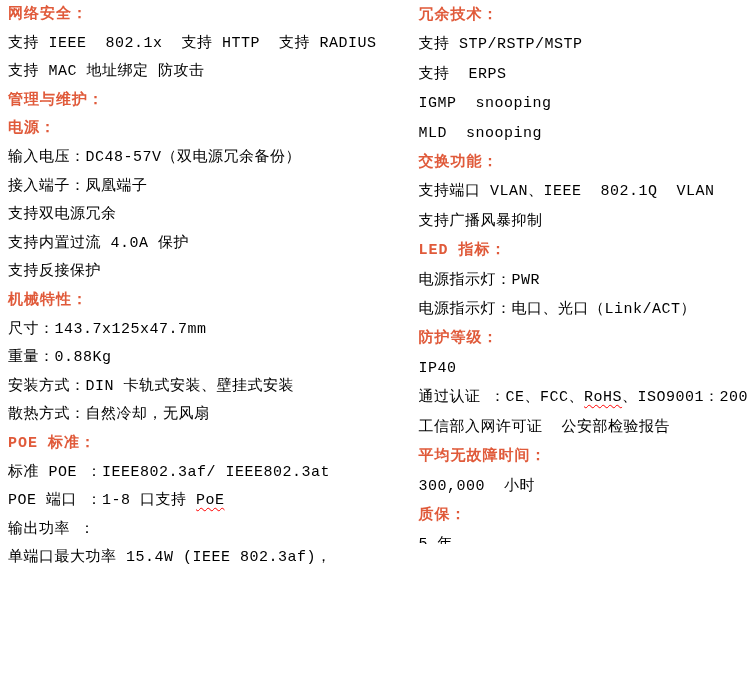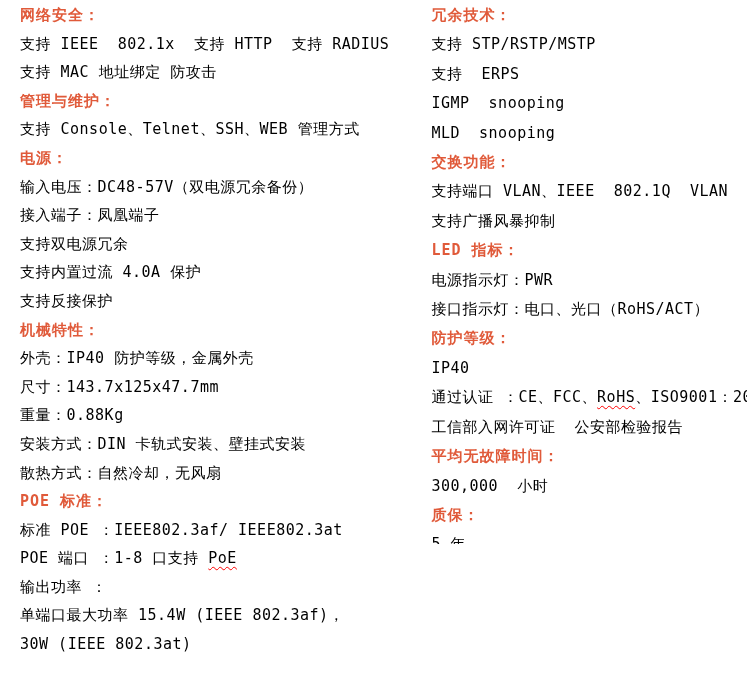--- a/index.html
+++ b/index.html
@@ -8,22 +8,23 @@
     width: 747px; height: 696px;
     background: var(--page-bg);
     font-family: "DejaVu Sans Mono", "Liberation Mono", monospace;
     font-size: 15px;
     color: var(--body-ink);
     overflow: hidden;
   }
   .doc {
     display: flex;
     width: 747px; height: 684px;
-    padding-left: 20px;
+    padding-left: 8px;
     padding-top: 1px;
+    font-family: Liberation Mono, monospace;
   }
   .col { display: block; }
   .col-left  { width: 432px; }
   .col-right { flex: 1; }
   .col-left  .line { line-height: 28.6px; }
   .col-right .line { line-height: 29.4px; margin-left: 42px; }
   .line {
     white-space: pre;
     letter-spacing: 0.5px;
   }
@@ -46,52 +47,49 @@
 </style>
 </head>
 <body>
 
 <div class="doc">
   <div class="col col-left">
       <div class="line heading">网络安全：</div>
       <div class="line"><span>支持 IEEE  802.1x  支持 HTTP  支持 RADIUS</span></div>
       <div class="line"><span>支持 MAC 地址绑定 防攻击</span></div>
       <div class="line heading">管理与维护：</div>
-      <div class="line"><span>支持 Console、Telnet、SSH、WEB 管理方式</span></div>
       <div class="line heading">电源：</div>
       <div class="line"><span>输入电压：DC48-57V（双电源冗余备份）</span></div>
       <div class="line"><span>接入端子：凤凰端子</span></div>
       <div class="line"><span>支持双电源冗余</span></div>
       <div class="line"><span>支持内置过流 4.0A 保护</span></div>
       <div class="line"><span>支持反接保护</span></div>
       <div class="line heading">机械特性：</div>
-      <div class="line"><span>外壳：IP40 防护等级，金属外壳</span></div>
       <div class="line"><span>尺寸：143.7x125x47.7mm</span></div>
       <div class="line"><span>重量：0.88Kg</span></div>
       <div class="line"><span>安装方式：DIN 卡轨式安装、壁挂式安装</span></div>
       <div class="line"><span>散热方式：自然冷却，无风扇</span></div>
       <div class="line heading">POE 标准：</div>
       <div class="line"><span>标准 POE ：IEEE802.3af/ IEEE802.3at</span></div>
       <div class="line"><span>POE 端口 ：1-8 口支持 </span><span class="wavy">PoE</span></div>
       <div class="line"><span>输出功率 ：</span></div>
       <div class="line"><span>单端口最大功率 15.4W (IEEE 802.3af)，</span></div>
-      <div class="line"><span>30W (IEEE 802.3at)</span></div>
     </div>
   <div class="col col-right">
       <div class="line heading">冗余技术：</div>
       <div class="line"><span>支持 STP/RSTP/MSTP</span></div>
       <div class="line"><span>支持  ERPS</span></div>
       <div class="line"><span>IGMP  snooping</span></div>
       <div class="line"><span>MLD  snooping</span></div>
       <div class="line heading">交换功能：</div>
       <div class="line"><span>支持端口 VLAN、IEEE  802.1Q  VLAN</span></div>
       <div class="line"><span>支持广播风暴抑制</span></div>
       <div class="line heading">LED 指标：</div>
       <div class="line"><span>电源指示灯：PWR</span></div>
-      <div class="line"><span>接口指示灯：电口、光口（RoHS/ACT）</span></div>
+      <div class="line"><span>电源指示灯：电口、光口（Link/ACT）</span></div>
       <div class="line heading">防护等级：</div>
       <div class="line"><span>IP40</span></div>
       <div class="line"><span>通过认证 ：CE、FCC、</span><span class="wavy">RoHS</span><span>、ISO9001：2008</span></div>
       <div class="line"><span>工信部入网许可证  公安部检验报告</span></div>
       <div class="line heading">平均无故障时间：</div>
       <div class="line"><span>300,000  小时</span></div>
       <div class="line heading">质保：</div>
       <div class="line clipped"><span>5 年</span></div>
     </div>
 </div>

